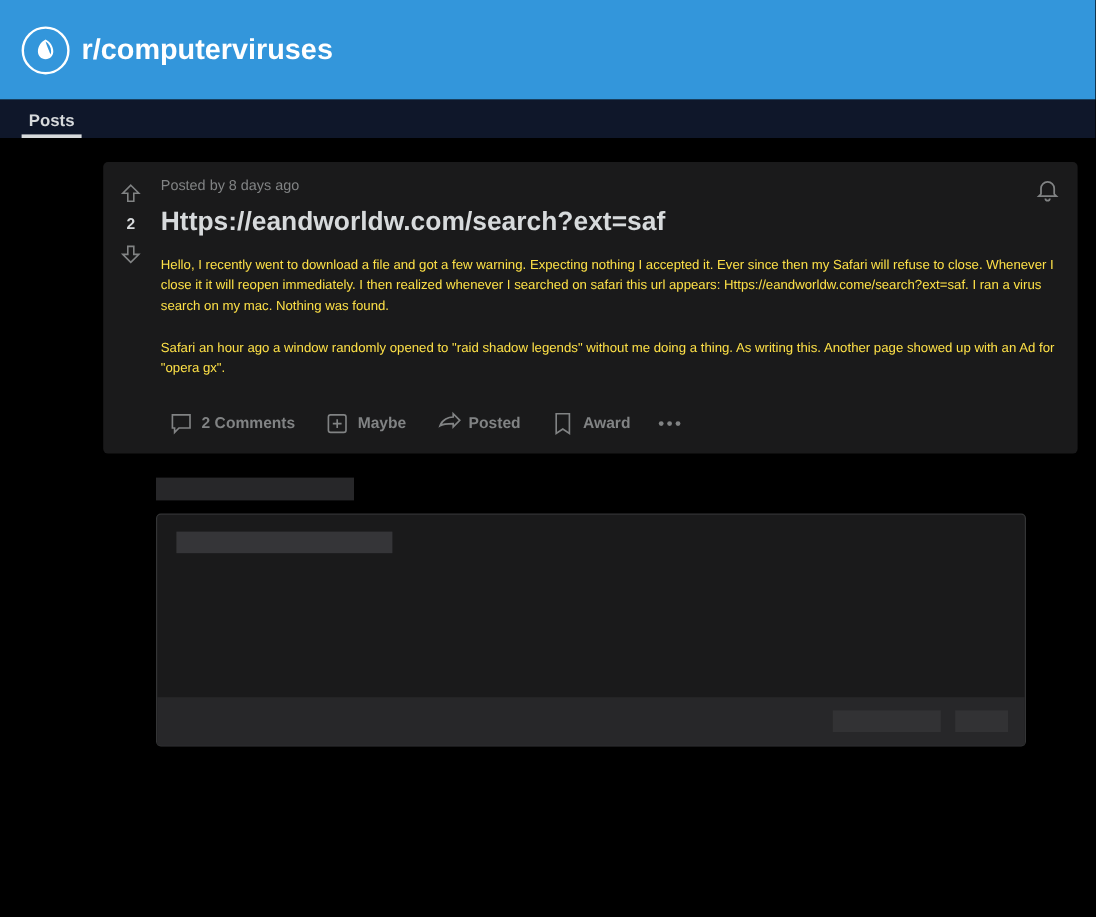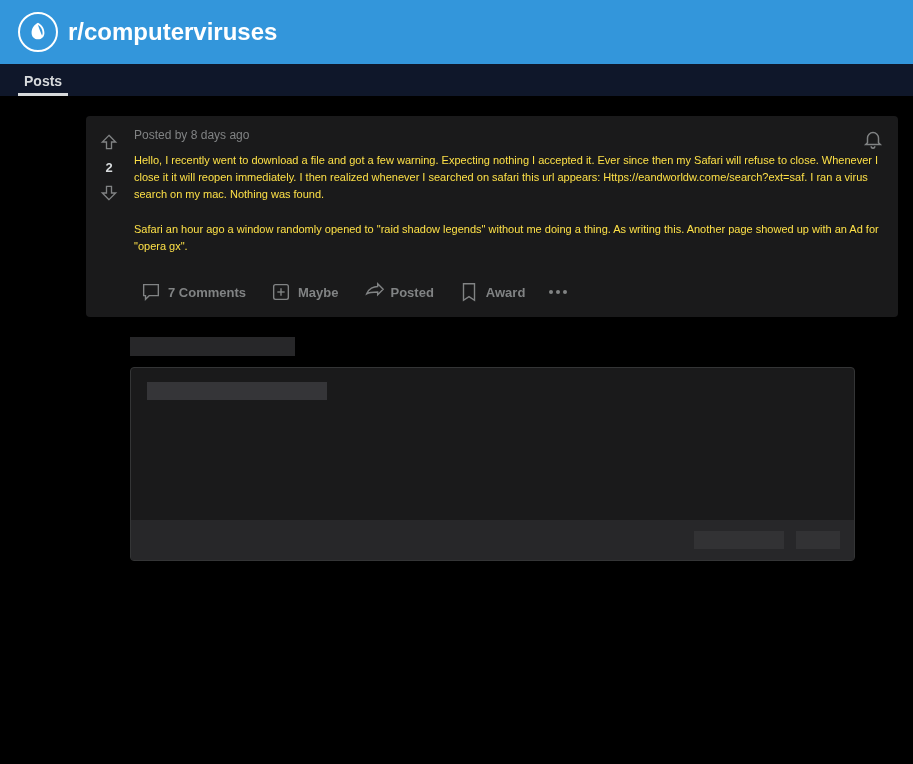--- a/index.html
+++ b/index.html
@@ -5,21 +5,21 @@
 * { margin: 0; padding: 0; box-sizing: border-box; }
 body {
   width: 913px;
   height: 764px;
   background: #000;
   font-family: -apple-system, BlinkMacSystemFont, "Segoe UI", Arial, sans-serif;
   overflow: hidden;
 }
 .banner {
   background: #3396db;
-  height: 64px;
+  height: 83px;
   display: flex;
   align-items: center;
   padding-left: 18px;
 }
 .sub-icon {
   width: 40px;
   height: 40px;
   border-radius: 50%;
   border: 2px solid #fff;
   background: #3396db;
@@ -180,30 +180,31 @@
           </svg>
       </div>
     </div>
     <div class="post-body">
       <div class="bell">
         <svg viewBox="0 0 24 24">
             <path d="M18 16 v-5 a6 6 0 0 0 -12 0 v5 l-2 2 h16 z M10 20 a2 2 0 0 0 4 0"></path>
           </svg>
       </div>
       <div class="post-meta">Posted by 8 days ago</div>
+      <h1 class="post-title">Https://eandworldw.com/search?ext=saf</h1>
       <div class="post-text">
         <p>Hello, I recently went to download a file and got a few warning. Expecting nothing I accepted it. Ever since then my Safari will refuse to close. Whenever I close it it will reopen immediately. I then realized whenever I searched on safari this url appears: Https://eandworldw.come/search?ext=saf. I ran a virus search on my mac. Nothing was found.</p>
         <p>Safari an hour ago a window randomly opened to "raid shadow legends" without me doing a thing. As writing this. Another page showed up with an Ad for "opera gx".</p>
       </div>
       <div class="action-row">
         <div class="action">
           <svg viewBox="0 0 24 24">
               <path d="M4 4 h16 v12 h-10 l-4 4 v-4 h-2 z"></path>
             </svg>
-          <span>7 Comments</span>
+          <span>2 Comments</span>
         </div>
         <div class="action">
           <svg viewBox="0 0 24 24">
               <rect x="4" y="4" width="16" height="16" rx="2"></rect>
               <line x1="12" y1="8" x2="12" y2="16"></line>
               <line x1="8" y1="12" x2="16" y2="12"></line>
             </svg>
           <span>Maybe</span>
         </div>
         <div class="action">

